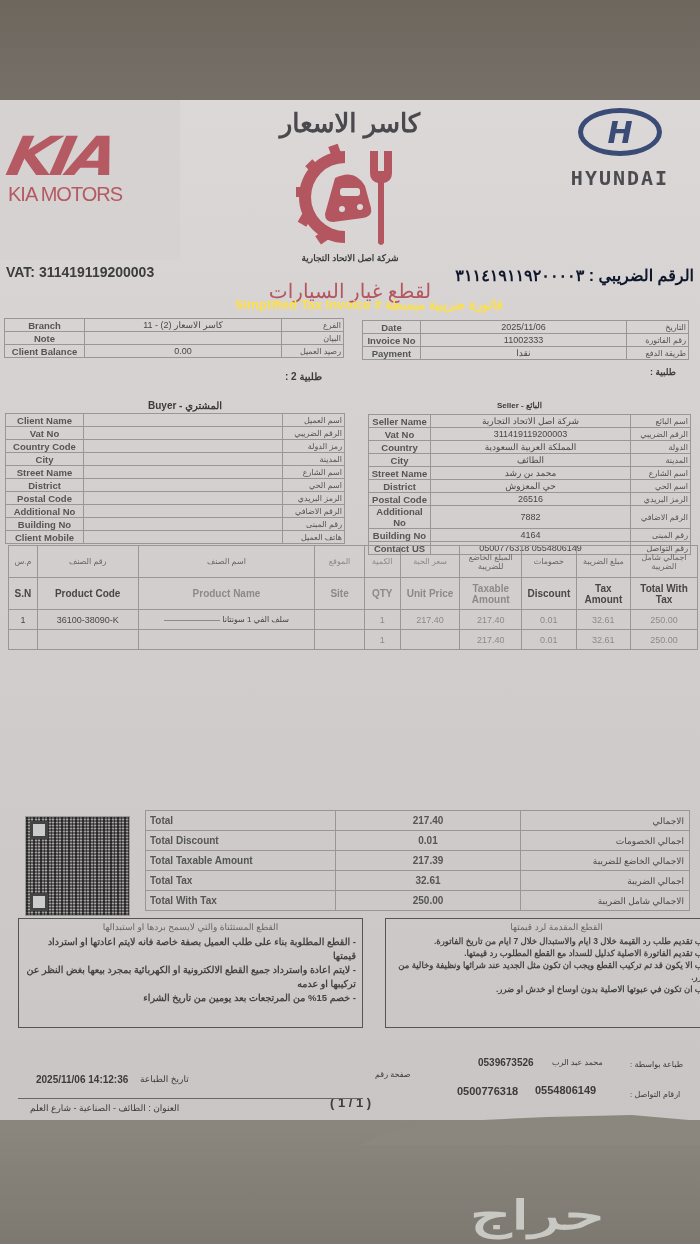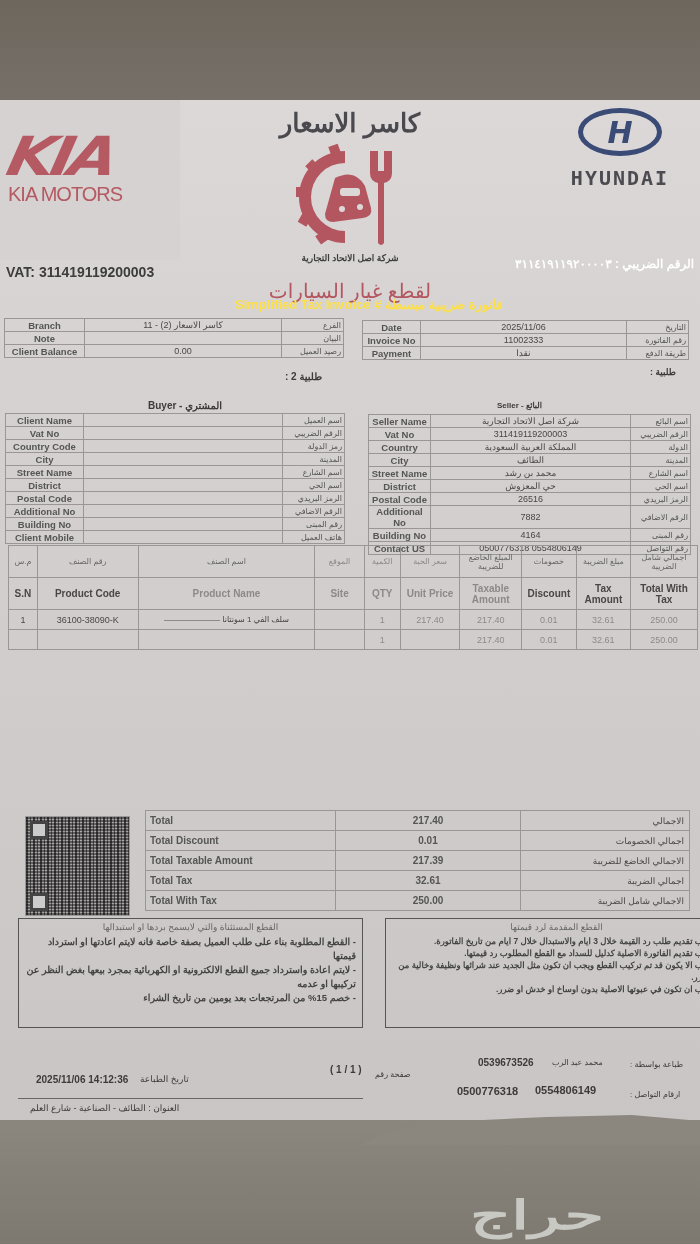--- a/index.html
+++ b/index.html
@@ -55,21 +55,21 @@
   .hyundai-oval {
     margin: 0 auto; width: 84px; height: 48px; border: 5px solid #3a4b76; border-radius: 50%;
     display: flex; align-items: center; justify-content: center;
     font-family: "DejaVu Sans", sans-serif; font-style: italic; font-weight: bold; font-size: 30px; color: #3a4b76;
   }
   .hyundai-text {
     margin-top: 10px; font-family: "DejaVu Sans Mono", monospace; font-weight: bold; font-size: 20px;
     color: #4b4b50; letter-spacing: 2px;
   }
   .vat-en { position: absolute; left: 6px; top: 264px; font-size: 14px; font-weight: bold; color: #3d3d3d; }
-  .vat-ar { position: absolute; right: 6px; top: 257px; font-size: 12px; font-weight: bold; color: #ffffff; direction: rtl; }
+  .vat-ar { position: absolute; right: 6px; top: 266px; font-size: 16px; font-weight: bold; color: #0f172a; direction: rtl; }
 
   .invoice-title {
     position: absolute; left: 235px; top: 297px; width: 260px; text-align: center;
     font-size: 13px; font-weight: bold; color: #fde047; white-space: nowrap;
   }
 
   table { border-collapse: collapse; }
   td, th { border: 1px solid #9a9696; font-size: 9px; color: #4a4646; padding: 0 2px; height: 13px; }
   .lbl { text-align: center; font-weight: bold; font-size: 9.5px; color: #555; }
   .val { text-align: center; }
@@ -111,21 +111,21 @@
   .policy-box { position: absolute; top: 918px; height: 110px; border: 1.5px solid #555; padding: 3px 6px; direction: rtl; }
   .policy-left { left: 18px; width: 345px; }
   .policy-right { left: 385px; width: 343px; }
   .policy-title { text-align: center; font-size: 9px; color: #666; margin-bottom: 3px; }
   .policy-line { font-size: 9.5px; font-weight: bold; color: #444; line-height: 14px; }
   .policy-right .policy-line { font-size: 8.5px; line-height: 12px; }
 
   .footer-line { position: absolute; left: 18px; width: 345px; border-top: 1px solid #666; top: 1098px; }
   .printed-date { position: absolute; left: 36px; top: 1074px; font-size: 10px; font-weight: bold; }
   .printed-lbl { position: absolute; left: 140px; top: 1074px; font-size: 9px; direction: rtl; }
-  .page-no { position: absolute; left: 330px; top: 1064px; font-size: 10px; font-weight: bold; }
+  .page-no { position: absolute; left: 330px; top: 1095px; font-size: 13px; font-weight: bold; }
   .page-lbl { position: absolute; left: 375px; top: 1070px; font-size: 8px; direction: rtl; }
   .printed-by-phone { position: absolute; left: 478px; top: 1057px; font-size: 10px; font-weight: bold; }
   .printed-by-name { position: absolute; left: 552px; top: 1058px; font-size: 8px; direction: rtl; }
   .printed-by-lbl { position: absolute; left: 630px; top: 1060px; font-size: 8px; direction: rtl; }
   .contact-1 { position: absolute; left: 426px; top: 1085px; font-size: 11px; font-weight: bold; padding-left: 31px; }
   .contact-2 { position: absolute; left: 535px; top: 1084px; font-size: 11px; font-weight: bold; }
   .contact-lbl { position: absolute; left: 630px; top: 1090px; font-size: 8px; direction: rtl; }
   .address { position: absolute; left: 30px; top: 1103px; font-size: 9px; direction: rtl; }
 
   .watermark {

